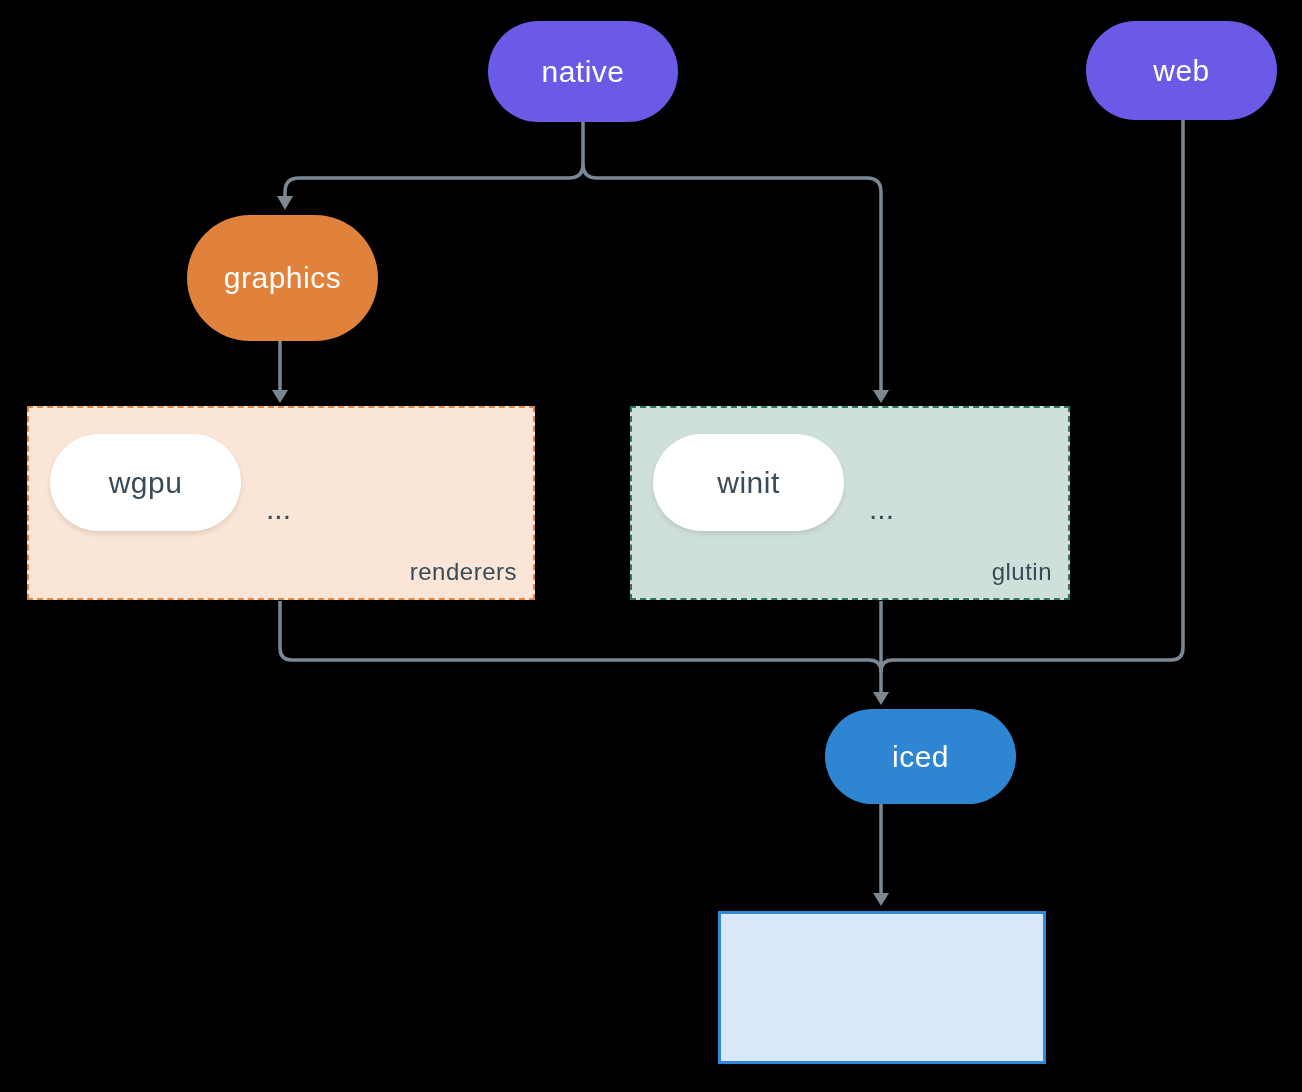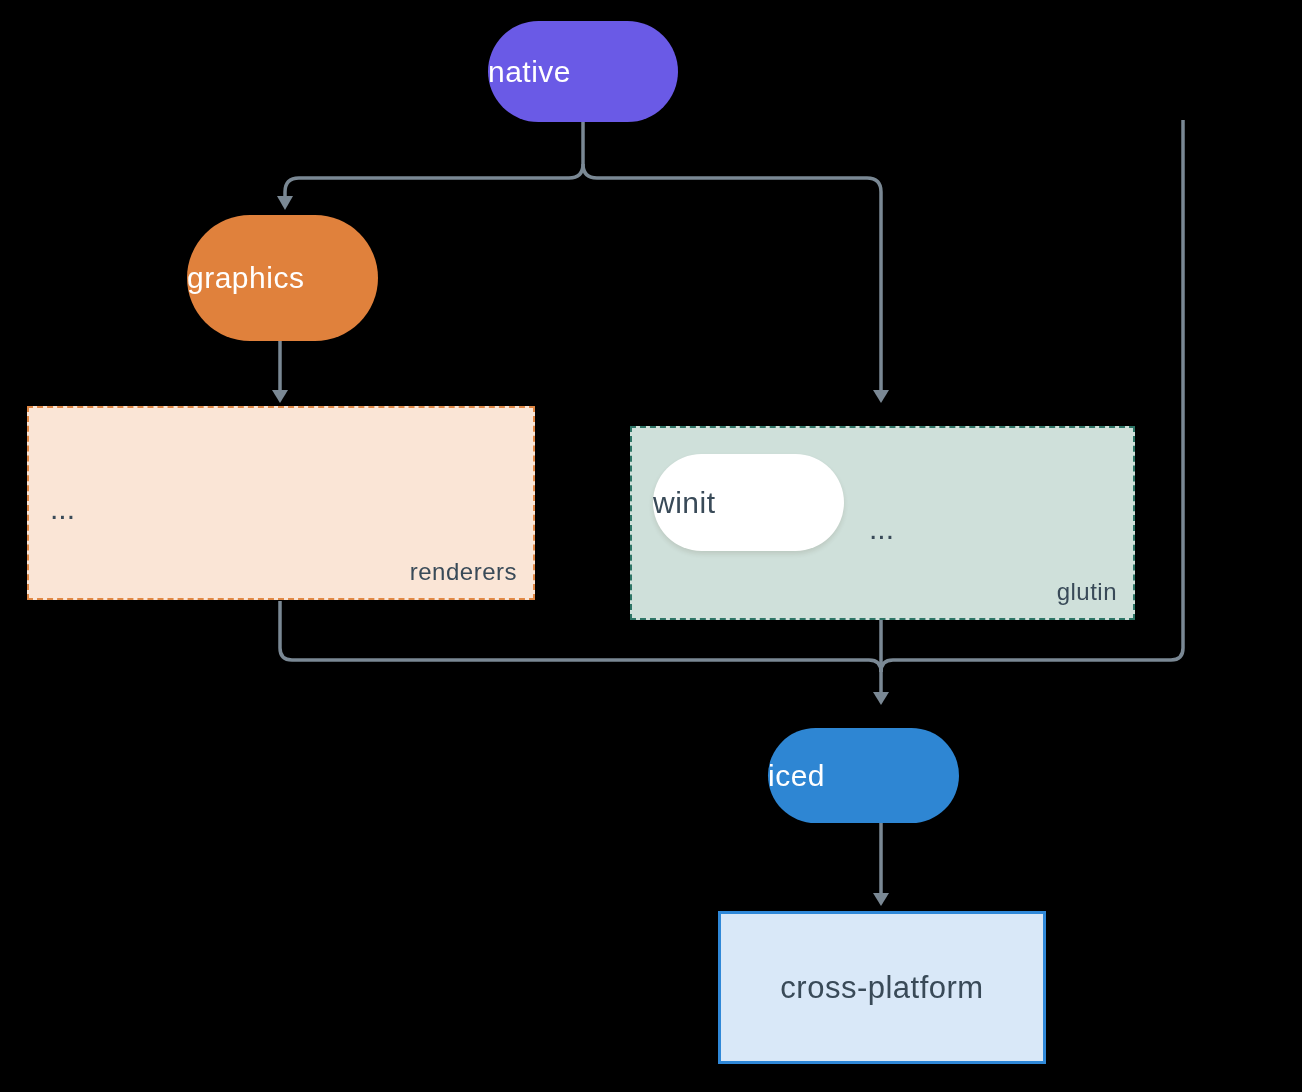--- a/index.html
+++ b/index.html
@@ -23,50 +23,50 @@
     width:1302px;height:1092px;
     background:var(--bg);
     font-family:"Liberation Sans", sans-serif;
     overflow:hidden;
   }
   .connector-layer{position:absolute;left:0;top:0;width:1302px;height:1092px;}
   .connector-layer path{stroke:var(--connector);stroke-width:3.5;fill:none;}
   .connector-layer polygon{fill:var(--connector);stroke:none;}
   .pill{
     position:absolute;
-    display:flex;align-items:center;
+    display:flex;align-items:center;justify-content:center;
     border-radius:999px;
     font-size:30px;
     letter-spacing:0.5px;
   }
   .pill.colored{color:#ffffff;}
   .pill.white{
     background:var(--white-pill);
     color:var(--dark-text);
     box-shadow:0 3px 5px rgba(60,40,20,0.12);
   }
   .node-native{left:488px;top:21px;width:190px;height:101px;background:var(--purple);}
   .node-web{left:1086px;top:21px;width:191px;height:99px;background:var(--purple);}
   .node-graphics{left:187px;top:215px;width:191px;height:126px;background:var(--orange);}
-  .node-iced{left:768px;top:709px;width:191px;height:95px;background:var(--blue);margin-top:19px;}
+  .node-iced{left:825px;top:709px;width:191px;height:95px;background:var(--blue);}
   .group{
     position:absolute;
     width:508px;height:194px;
     box-sizing:border-box;
     padding:26px 0 0 21px;
     display:flex;align-items:flex-start;
   }
   .group-renderers{
     left:27px;top:406px;
     background:var(--peach);
     border:2px dashed var(--orange-dash);
   }
   .group-shells{
-    left:630px;top:426px;
-    width:505px;
+    left:630px;top:406px;
+    width:440px;
     background:var(--mint);
     border:2px dashed var(--teal-dash);
   }
   .group .pill{position:relative;width:191px;height:97px;margin-right:25px;}
   .group .ellipsis{
     color:var(--dark-text);
     font-size:30px;
     align-self:center;
     padding-bottom:14px;
   }
@@ -115,39 +115,44 @@
     <polygon points="873,692 889,692 881,705"></polygon>
 
     <path d="M881 804 V894"></path>
     <polygon points="873,893 889,893 881,906"></polygon>
   </svg>
 
   <div class="pill colored node-native">
     <span>native</span>
   </div>
 
+  <div class="pill colored node-web">
+    <span>web</span>
+  </div>
 
   <div class="pill colored node-graphics">
     <span>graphics</span>
   </div>
 
   <div class="group group-renderers">
+    <div class="pill white">
+      <span>wgpu</span>
+    </div>
     <div class="ellipsis">...</div>
     <div class="group-label">renderers</div>
   </div>
 
   <div class="group group-shells">
     <div class="pill white">
       <span>winit</span>
     </div>
     <div class="ellipsis">...</div>
     <div class="group-label">glutin</div>
   </div>
 
   <div class="pill colored node-iced">
     <span>iced</span>
   </div>
 
   <div class="app-box">
-    <span>cross-platform</span>
   </div>
 
 </div>
 
 </body></html>

